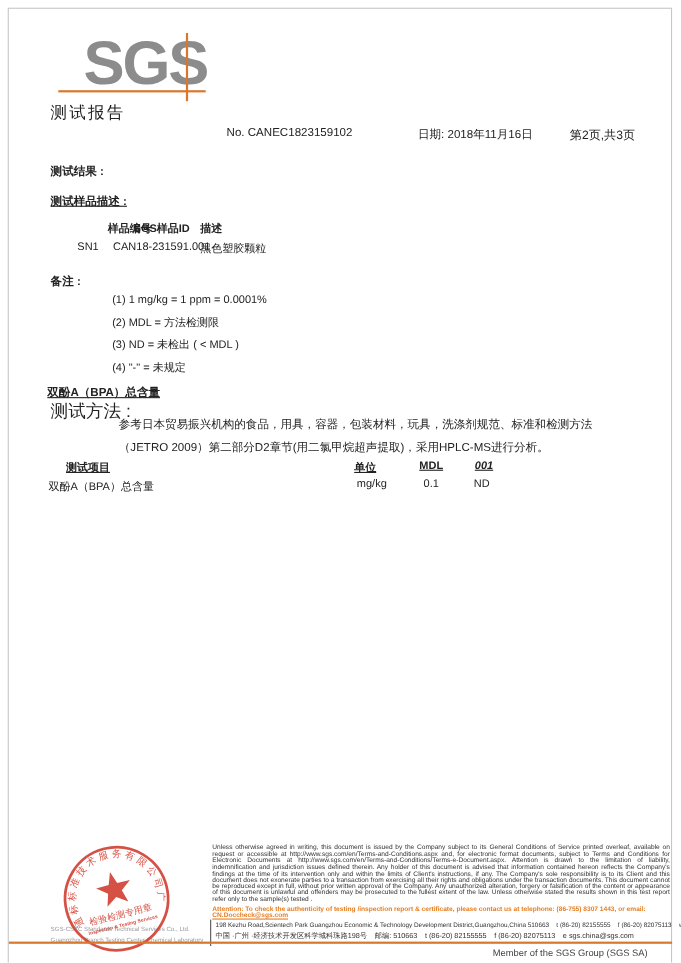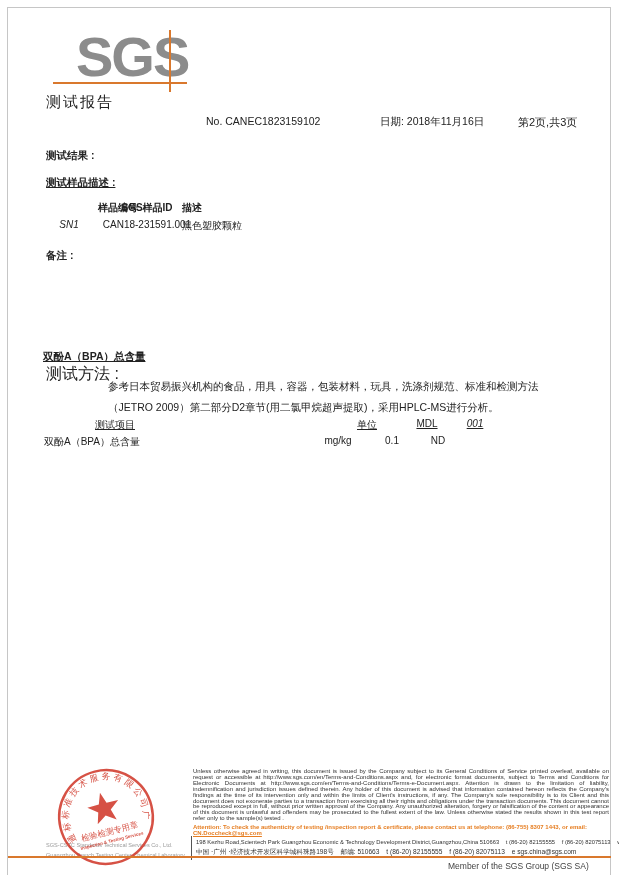--- a/index.html
+++ b/index.html
@@ -23,32 +23,32 @@
 
   .lbl { font-size:10.5px; font-weight:bold; }
   .results-label { position:absolute; left:46px; top:149px; }
   .sample-desc-label { position:absolute; left:46px; top:176px; text-decoration:underline; }
 
   
   .st-cell { position:absolute; font-size:10px; white-space:nowrap; }
   .st-head { font-weight:bold; }
   .ctr { transform:translateX(-50%); }
   .st-h1 { left:85px; top:201px;margin-left:33px; } .st-h2 { left:147px; top:201px; } .st-h3 { left:182px; top:201px; }
-  .st-r1 { left:69px; top:219px;font-style:italic; } .st-r2 { left:147px; top:219px; } .st-r3 { left:182px; top:219px; }
+  .st-r1 { left:80px; top:219px; } .st-r2 { left:147px; top:219px; } .st-r3 { left:182px; top:219px; }
 
   .notes-label { position:absolute; left:46px; top:249px; }
   .notes-list { position:absolute; left:102px; top:263px; font-size:10px; line-height:20.5px; }
 
   .bpa-title { position:absolute; left:43px; top:350px; font-size:10.5px; font-weight:bold; text-decoration:underline; }
   .method-label { position:absolute; left:46px; top:364px; font-size:16px; }
   .method-text { position:absolute; left:108px; top:376px; width:474px; font-size:10.5px; line-height:21px; }
 
   
   .rt-cell { position:absolute; font-size:10px; white-space:nowrap; }
-  .rt-head { font-weight:normal; text-decoration:underline;margin-left:35px; }
+  .rt-head { font-weight:bold; text-decoration:underline; }
   .rt-h1 { left:60px; top:418px; } .rt-h2 { left:332px; top:418px; }
   .rt-h3 { left:392px; top:418px; } .rt-h4 { left:440px; top:418px; font-style:italic; }
   .rt-r1 { left:44px; top:435px; } .rt-r2 { left:338px; top:435px; }
   .rt-r3 { left:392px; top:435px; } .rt-r4 { left:438px; top:435px; }
 
   
   .company-lines { position:absolute; left:46px; top:840px; font-size:5.6px; line-height:10px;
     color:#9a9a9a; white-space:nowrap; }
   .stamp { position:absolute; left:54px; top:765px; width:104px; height:104px;
     transform:rotate(-14deg); opacity:.9; }
@@ -85,20 +85,26 @@
   <div>
     <span class="st-cell st-head ctr st-h1">样品编号</span>
     <span class="st-cell st-head ctr st-h2">SGS样品ID</span>
     <span class="st-cell st-head st-h3">描述</span>
     <span class="st-cell ctr st-r1">SN1</span>
     <span class="st-cell ctr st-r2">CAN18-231591.001</span>
     <span class="st-cell st-r3">黑色塑胶颗粒</span>
   </div>
 
   <div class="lbl notes-label">备注 :</div>
+  <div class="notes-list">
+    <div>(1) 1 mg/kg = 1 ppm = 0.0001%</div>
+    <div>(2) MDL = 方法检测限</div>
+    <div>(3) ND = 未检出 ( &lt; MDL )</div>
+    <div>(4) "-" = 未规定</div>
+  </div>
 
   <div class="bpa-title">双酚A（BPA）总含量</div>
   <div class="method-label">测试方法 :</div>
   <div class="method-text">参考日本贸易振兴机构的食品，用具，容器，包装材料，玩具，洗涤剂规范、标准和检测方法（JETRO 2009）第二部分D2章节(用二氯甲烷超声提取)，采用HPLC-MS进行分析。</div>
 
   <div>
     <span class="rt-cell rt-head rt-h1">测试项目</span>
     <span class="rt-cell rt-head ctr rt-h2">单位</span>
     <span class="rt-cell rt-head ctr rt-h3">MDL</span>
     <span class="rt-cell rt-head ctr rt-h4">001</span>

